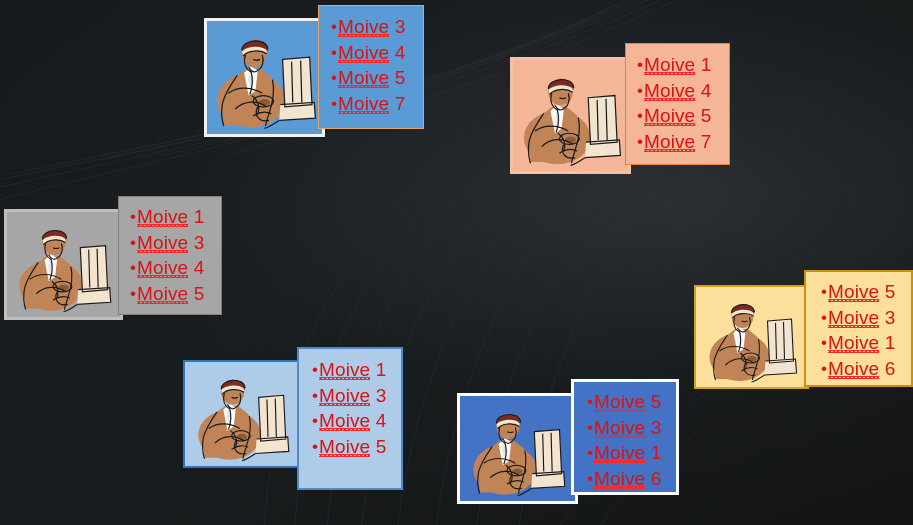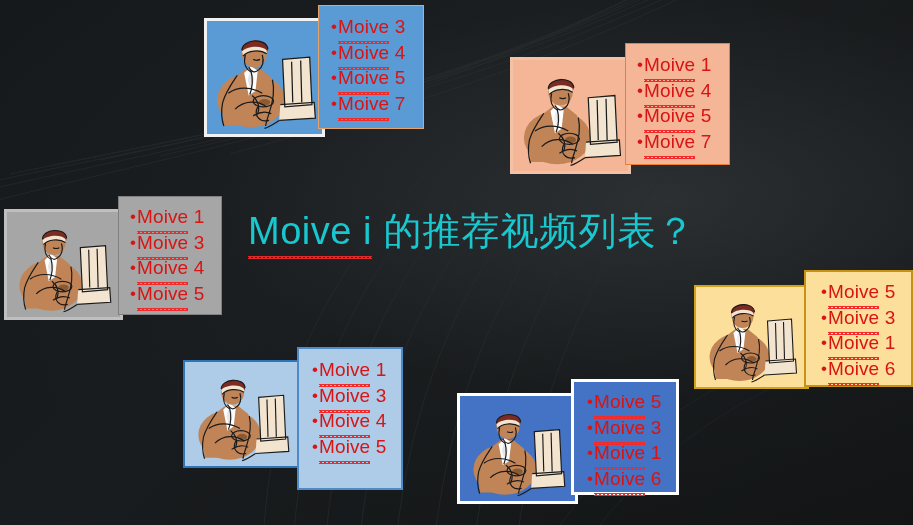--- a/index.html
+++ b/index.html
@@ -52,21 +52,21 @@
     white-space: nowrap;
     letter-spacing: 0.1px;
   }
   .listbox li .bullet {
     font-size: 17px;
     vertical-align: 1px;
     margin-right: 1px;
   }
   
   .sq {
-    padding-bottom: 7px;
+    padding-bottom: 0;
     background-repeat: repeat-x;
     background-position: left bottom;
     background-size: 4px 3px;
     background-image:
       linear-gradient(45deg, transparent 40%, #ef2b2b 40%, #ef2b2b 60%, transparent 60%),
       linear-gradient(-45deg, transparent 40%, #ef2b2b 40%, #ef2b2b 60%, transparent 60%);
   }
   .sq.cy {
     background-image:
       linear-gradient(45deg, transparent 40%, #e02a2a 40%, #e02a2a 60%, transparent 60%),
@@ -267,23 +267,20 @@
     <div class="listbox" style="left:114px; top:-13px; width:104px; height:119px; background:#a6a6a6; border:1px solid #808080; padding:7px 0 0 11px;">
       <ul>
         <li style="color: rgb(216, 20, 20);"><span class="bullet">•</span><span class="sq">Moive</span><span> 1</span></li>
         <li style="color: rgb(216, 20, 20);"><span class="bullet">•</span><span class="sq">Moive</span><span> 3</span></li>
         <li style="color: rgb(216, 20, 20);"><span class="bullet">•</span><span class="sq">Moive</span><span> 4</span></li>
         <li style="color: rgb(216, 20, 20);"><span class="bullet">•</span><span class="sq">Moive</span><span> 5</span></li>
       </ul>
     </div>
   </div>
 
-  <div id="title" style="color: rgb(25, 199, 207);">
-    <span class="latin sq cy">Moive i</span><span class="han"> 的推荐视频列表？</span>
-  </div>
 
   <div class="group" style="left:694px; top:285px; width:219px; height:101px;">
     <div class="pic" style="left:0px; top:0px; width:111px; height:100px; background:#fcdf9b; border:2px solid #d3a21b;">
       <svg viewBox="0 0 100 100" xmlns="http://www.w3.org/2000/svg" aria-hidden="true">
         <rect x="0" y="0" width="100" height="100" fill="#fcdf9b"></rect>
         <g>
           <ellipse cx="38" cy="70" rx="30" ry="24" fill="#c08457"></ellipse>
           <path d="M26 48 L34 42 L46 42 L56 50 L58 66 L52 92 L14 92 L12 68 Z" fill="#c08457"></path>
           <path d="M38 40 L44 44 L42 62 L36 66 L32 46 Z" fill="#ffffff"></path>
           <path d="M38 42 L41 52 L38 62 L35 52 Z" fill="#eeeeee"></path>

